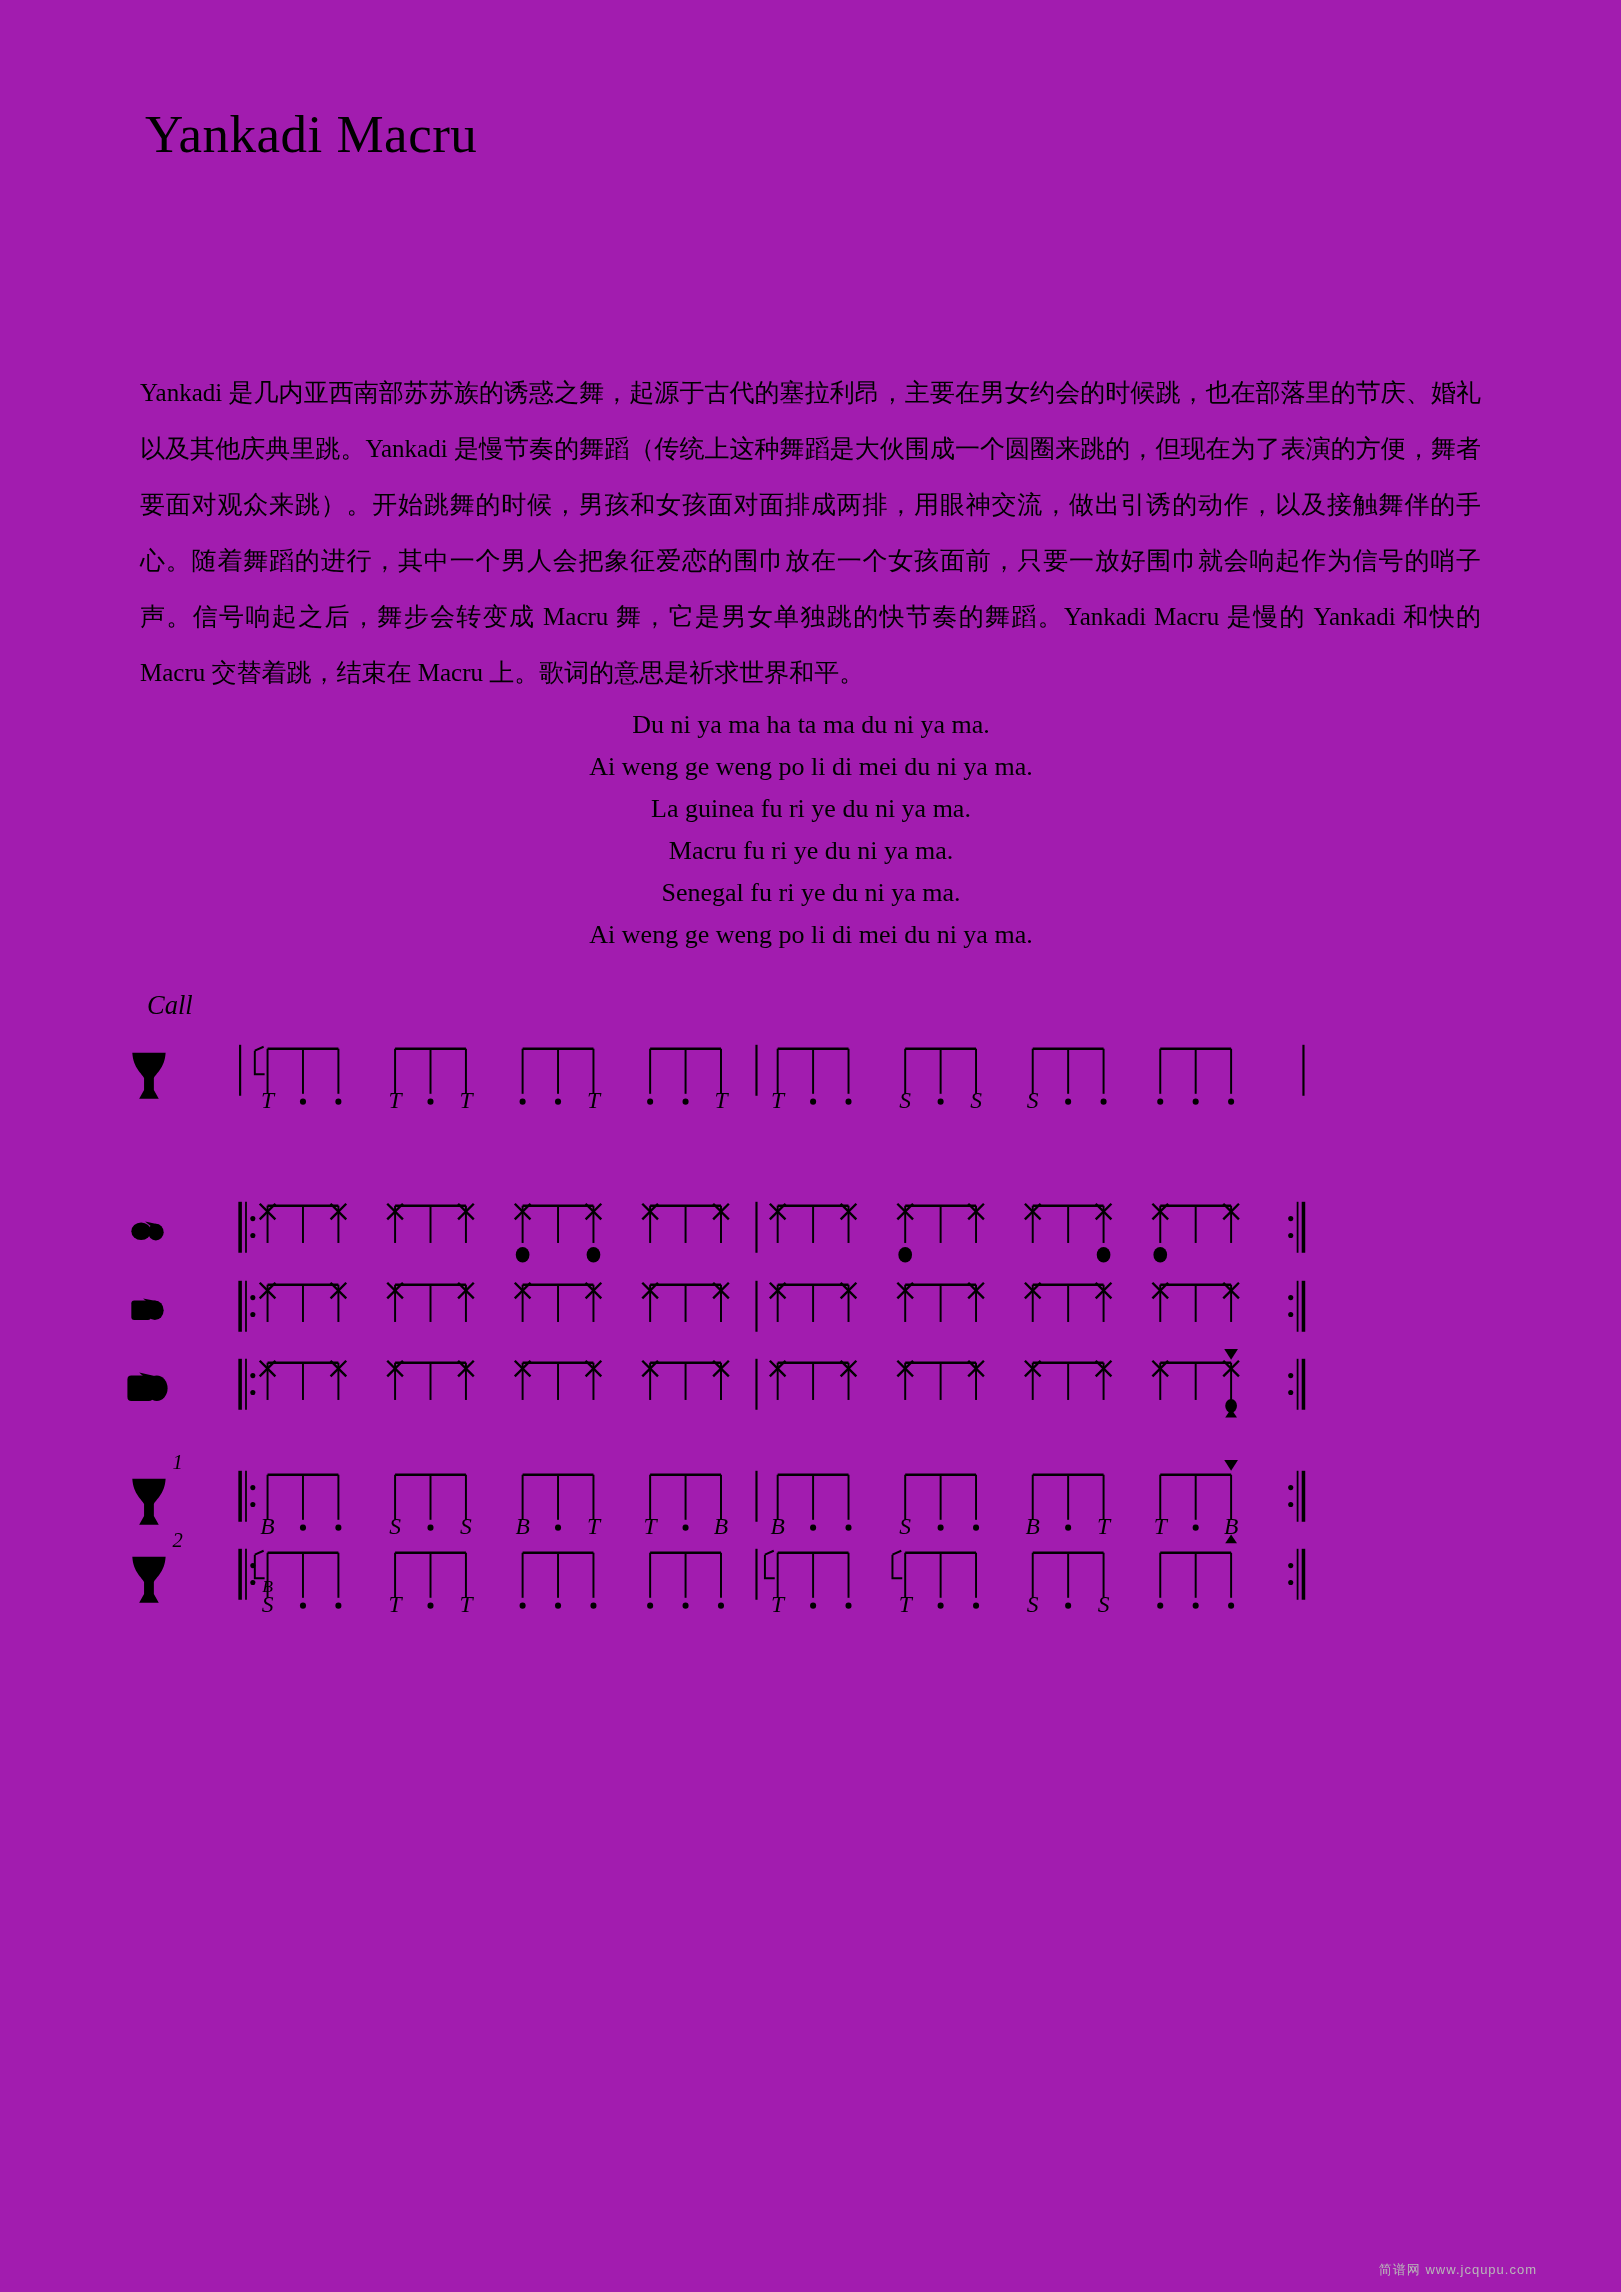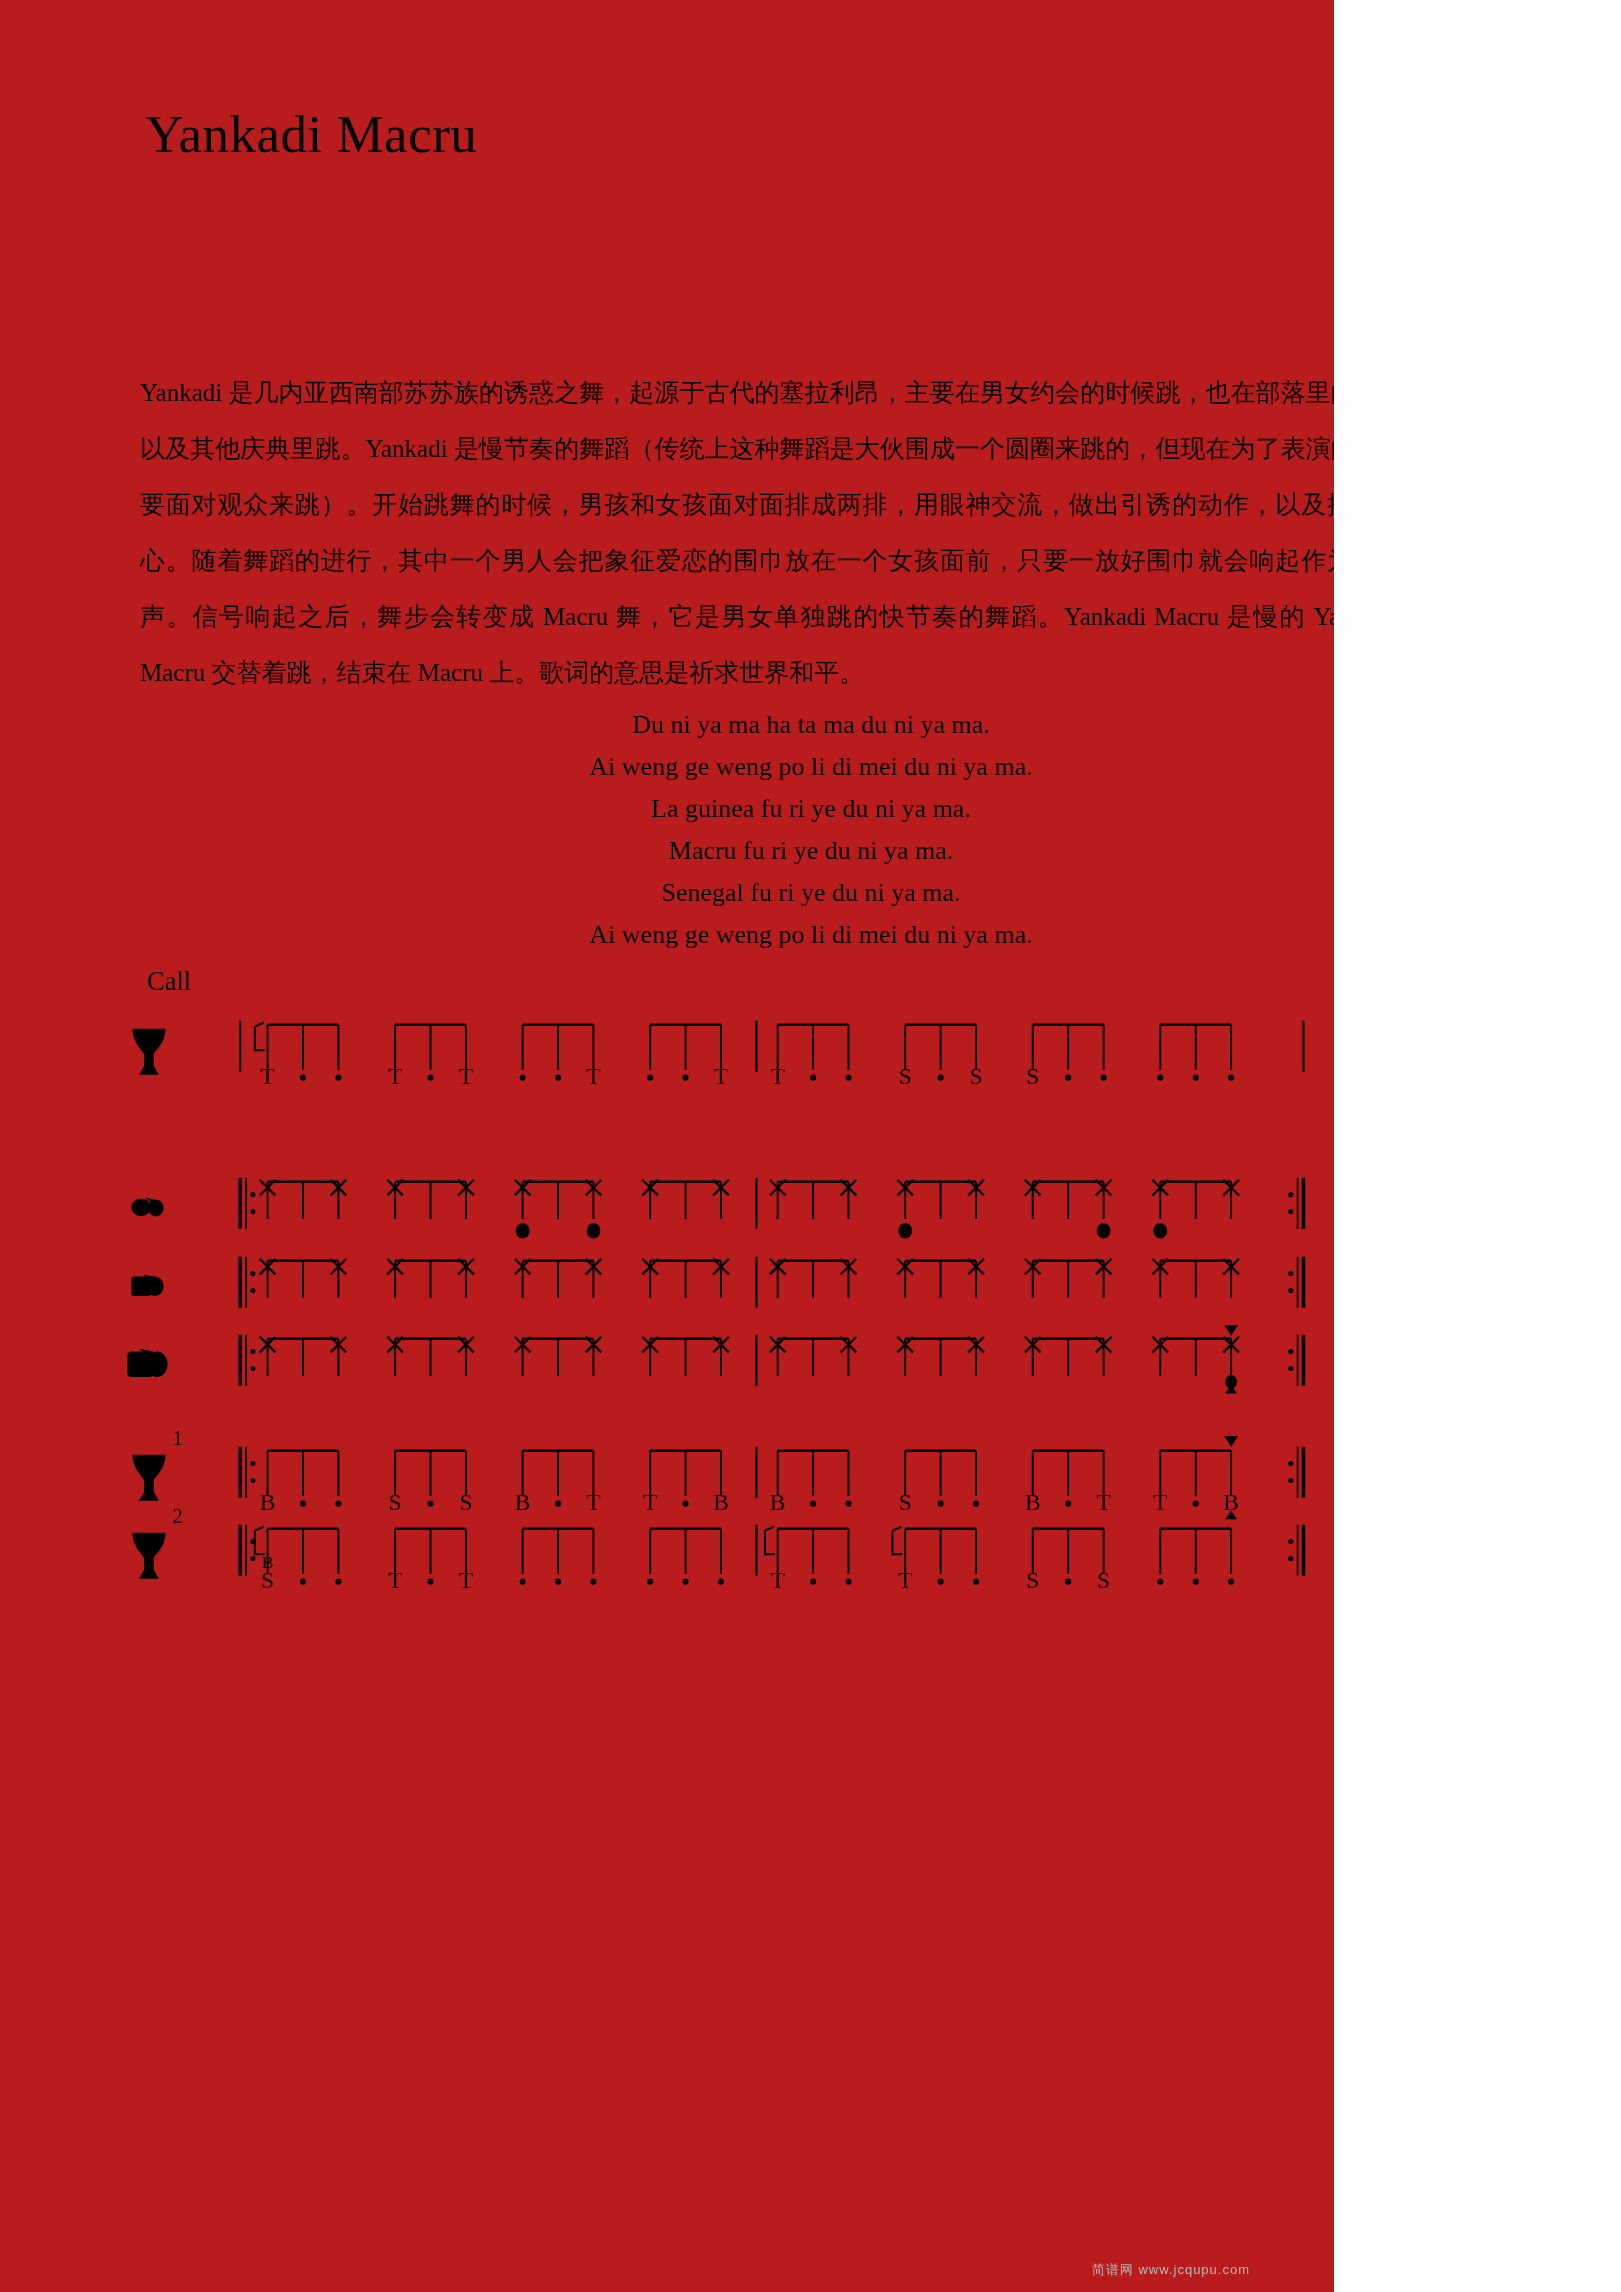--- a/index.html
+++ b/index.html
@@ -2,27 +2,26 @@
 <html><head>
 <meta charset="utf-8">
 <style>
   html, body {
     margin: 0;
     padding: 0;
     background: #ffffff;
   }
   .page {
     position: relative;
-    width: 1286px;
+    width: 1621px;
     height: 2293px;
-    background: #b91c1c;
+    background: #a21caf;
     overflow: hidden;
     font-family: "Liberation Serif", "DejaVu Serif", serif;
     color: #000000;
-    padding-left: 48px;
   }
 
   
   .title-block {
     position: absolute;
     left: 145px;
     top: 106px;
     width: 1176px;
   }
   .doc-title {
@@ -63,22 +62,23 @@
     text-align: center;
     font-size: 26px;
     line-height: 42px;
   }
   .lyrics div { white-space: nowrap; }
 
   
   .notation {
     position: absolute;
     left: 0;
-    top: 966px;
+    top: 990px;
     width: 1621px;
+    font-style: italic;
   }
   .call-label {
     position: absolute;
     left: 147px;
     top: 0px;
     font-size: 26.5px;
   }
   svg.staff { display: block; }
   .sysgroup { position: absolute; left: 0; }
 

